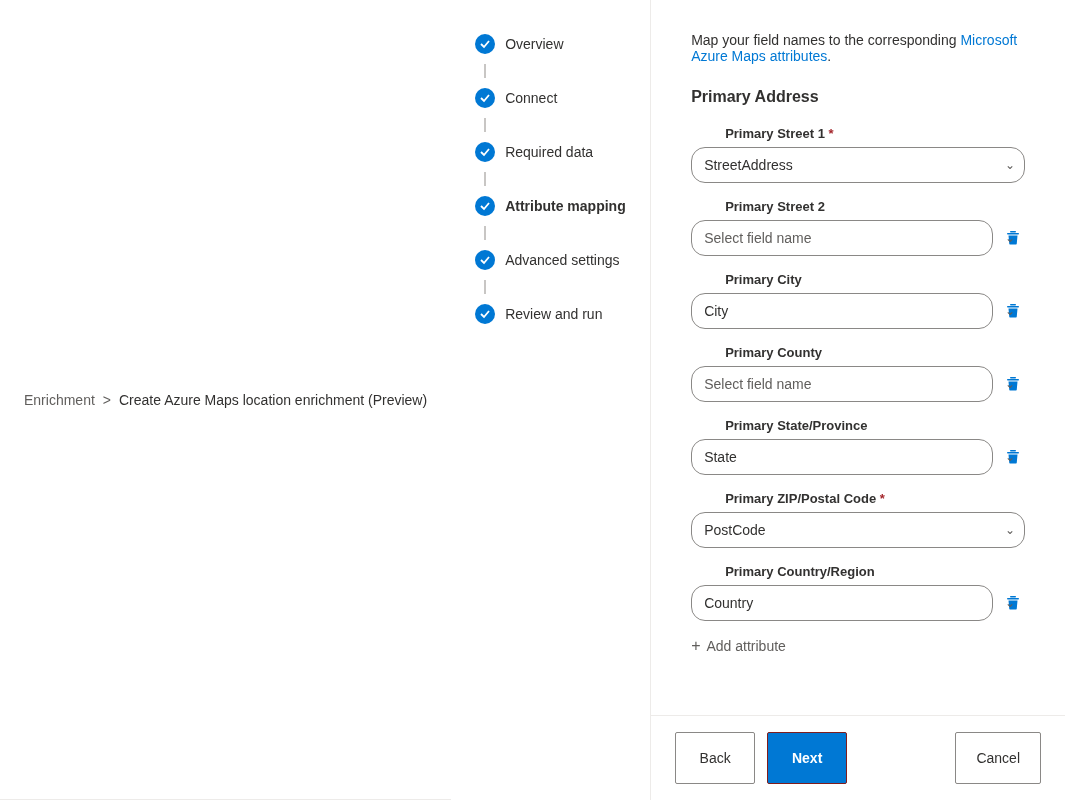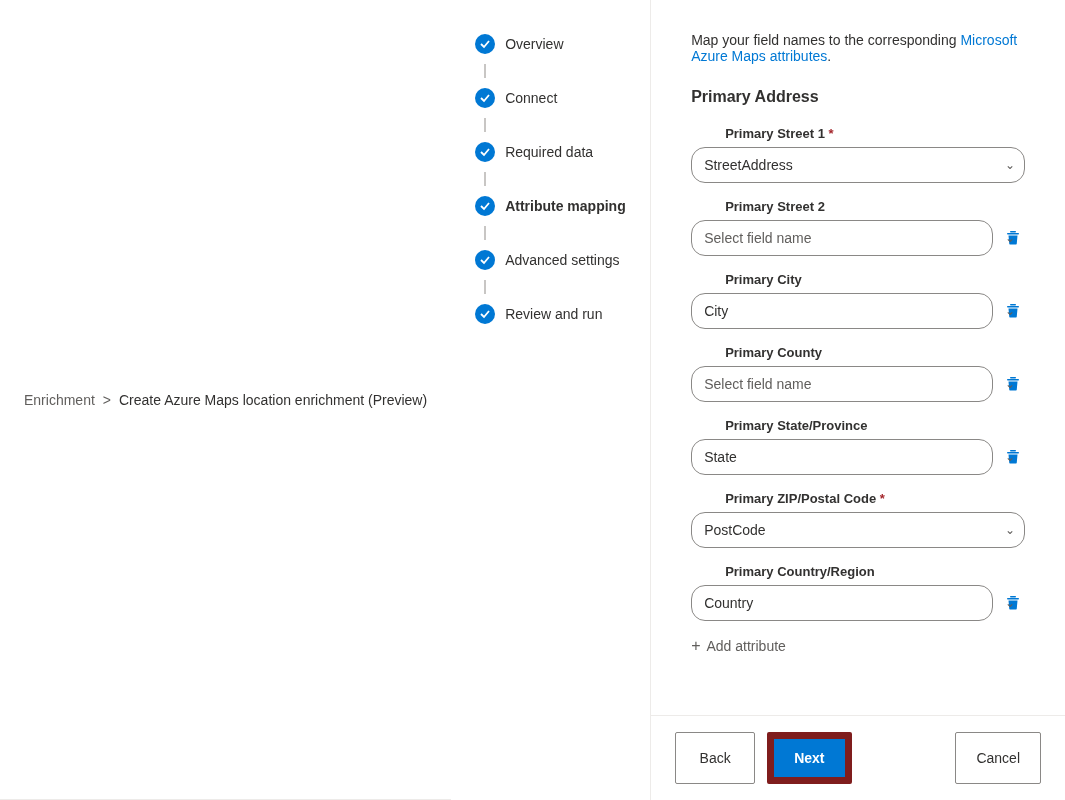--- a/index.html
+++ b/index.html
@@ -47,21 +47,21 @@
     .delete-btn svg { width: 16px; height: 16px; }
 
     .add-attribute { display: flex; align-items: center; gap: 6px; color: #605e5c; cursor: pointer; margin-top: 8px; font-size: 14px; }
     .add-attribute .plus { font-size: 16px; color: #605e5c; }
 
     
     .footer { background: #fff; border-top: 1px solid #edebe9; padding: 16px 24px; display: flex; align-items: center; gap: 12px; justify-content: space-between; }
     .footer-left { display: flex; gap: 12px; }
     .btn { padding: 6px 20px; border-radius: 2px; font-size: 14px; cursor: pointer; height: 52px; min-width: 80px; }
     .btn-default { background: #fff; border: 1px solid #8a8886; color: #323130; }
-    .btn-primary { background: #0078d4; border: 7px solid #7f1d1d; color: #fff; font-weight: 600; }
+    .btn-primary { background: #0078d4; border: 1px solid #7f1d1d; color: #fff; font-weight: 600; }
   </style>
 </head>
 <body>
 
 <div class="page-wrapper">
 
   <div class="header">
     <span class="breadcrumb-item">Enrichment</span>
     <span class="breadcrumb-sep">&gt;</span>
     <span class="breadcrumb-item current">Create Azure Maps location enrichment (Preview)</span>

